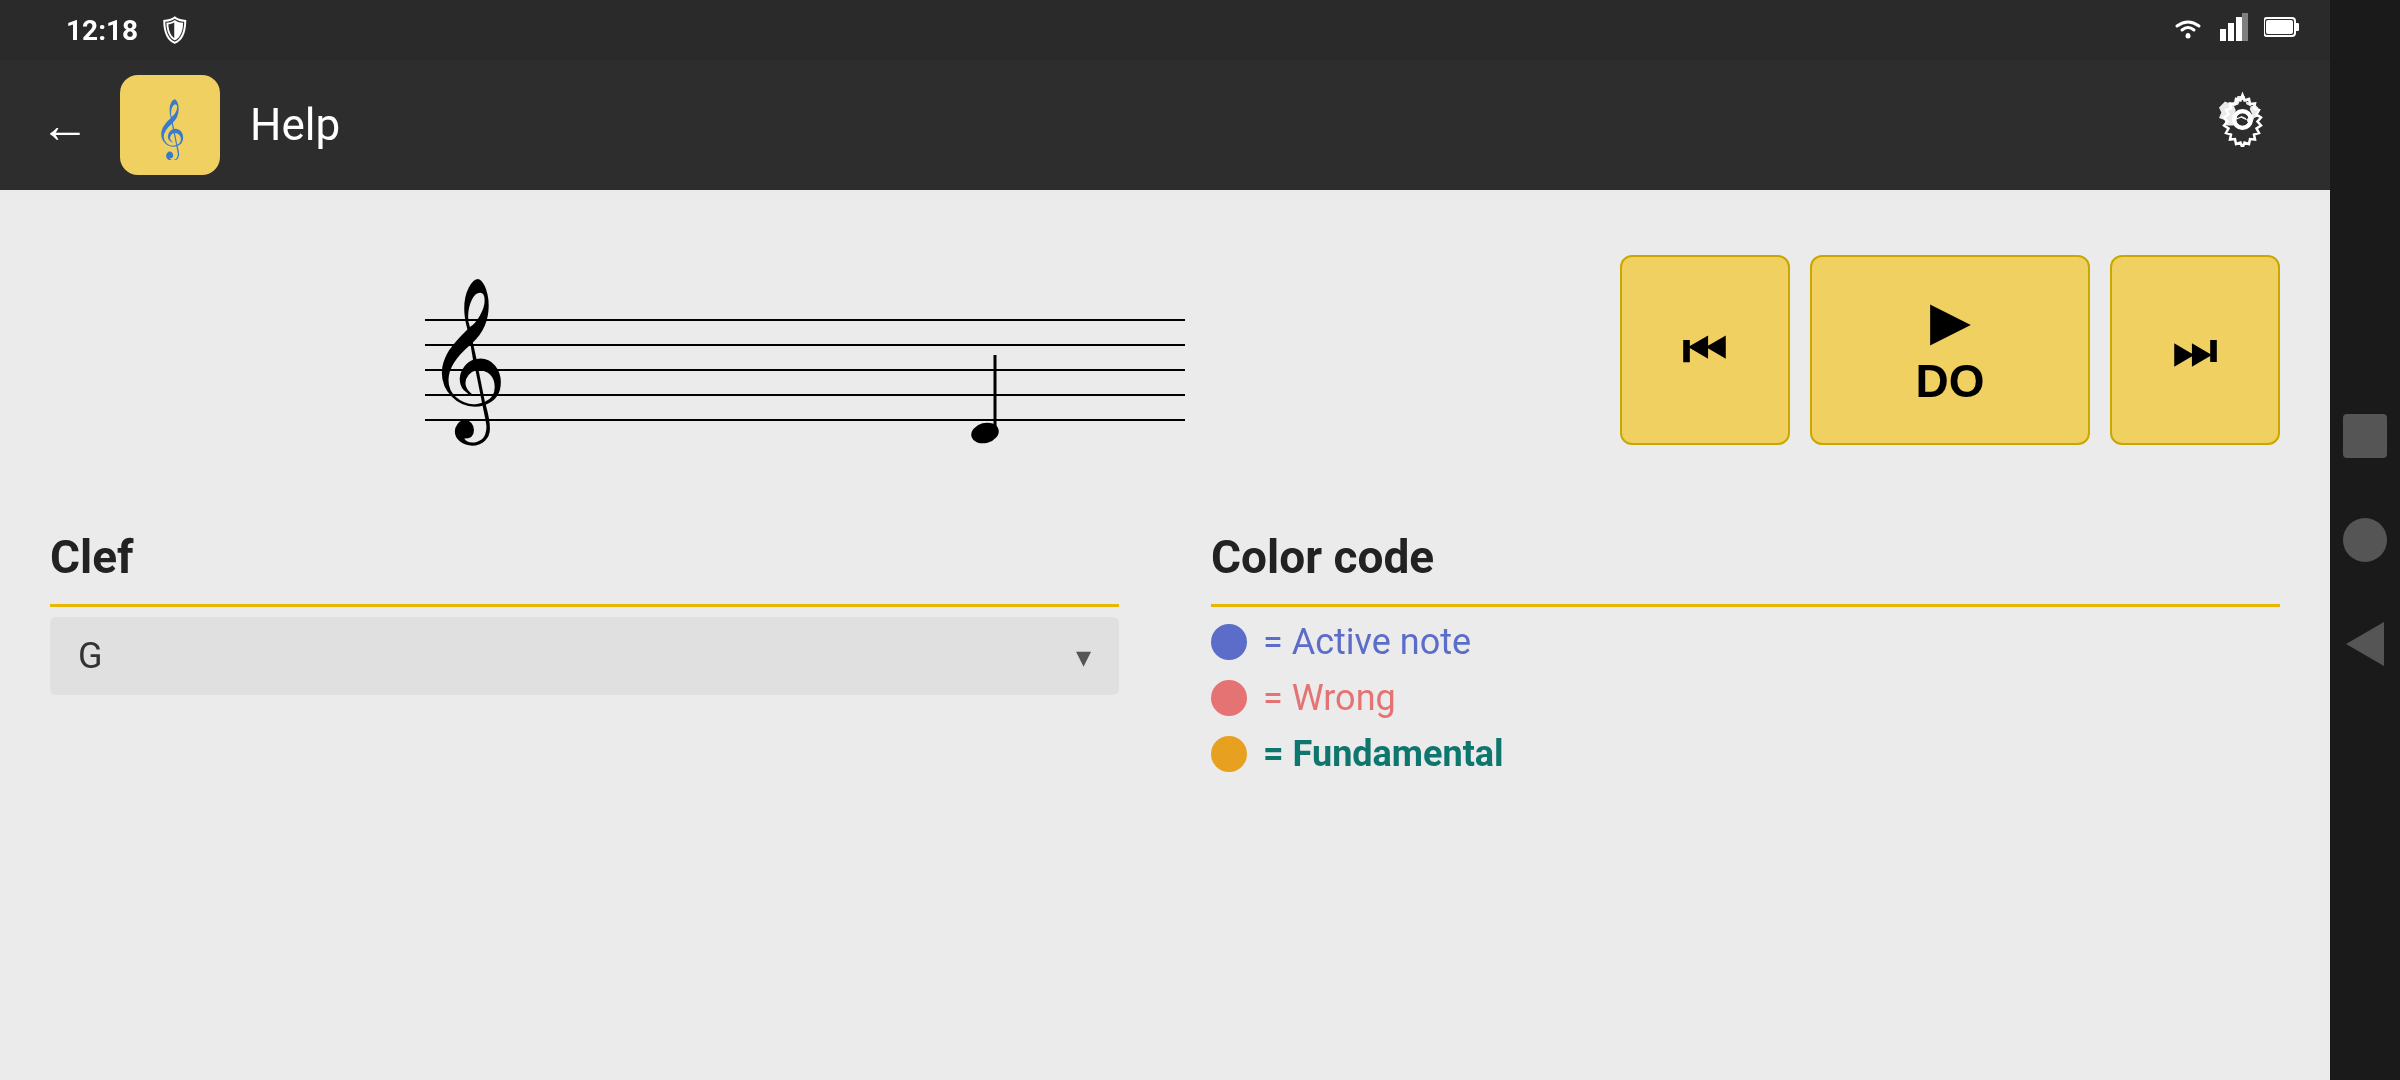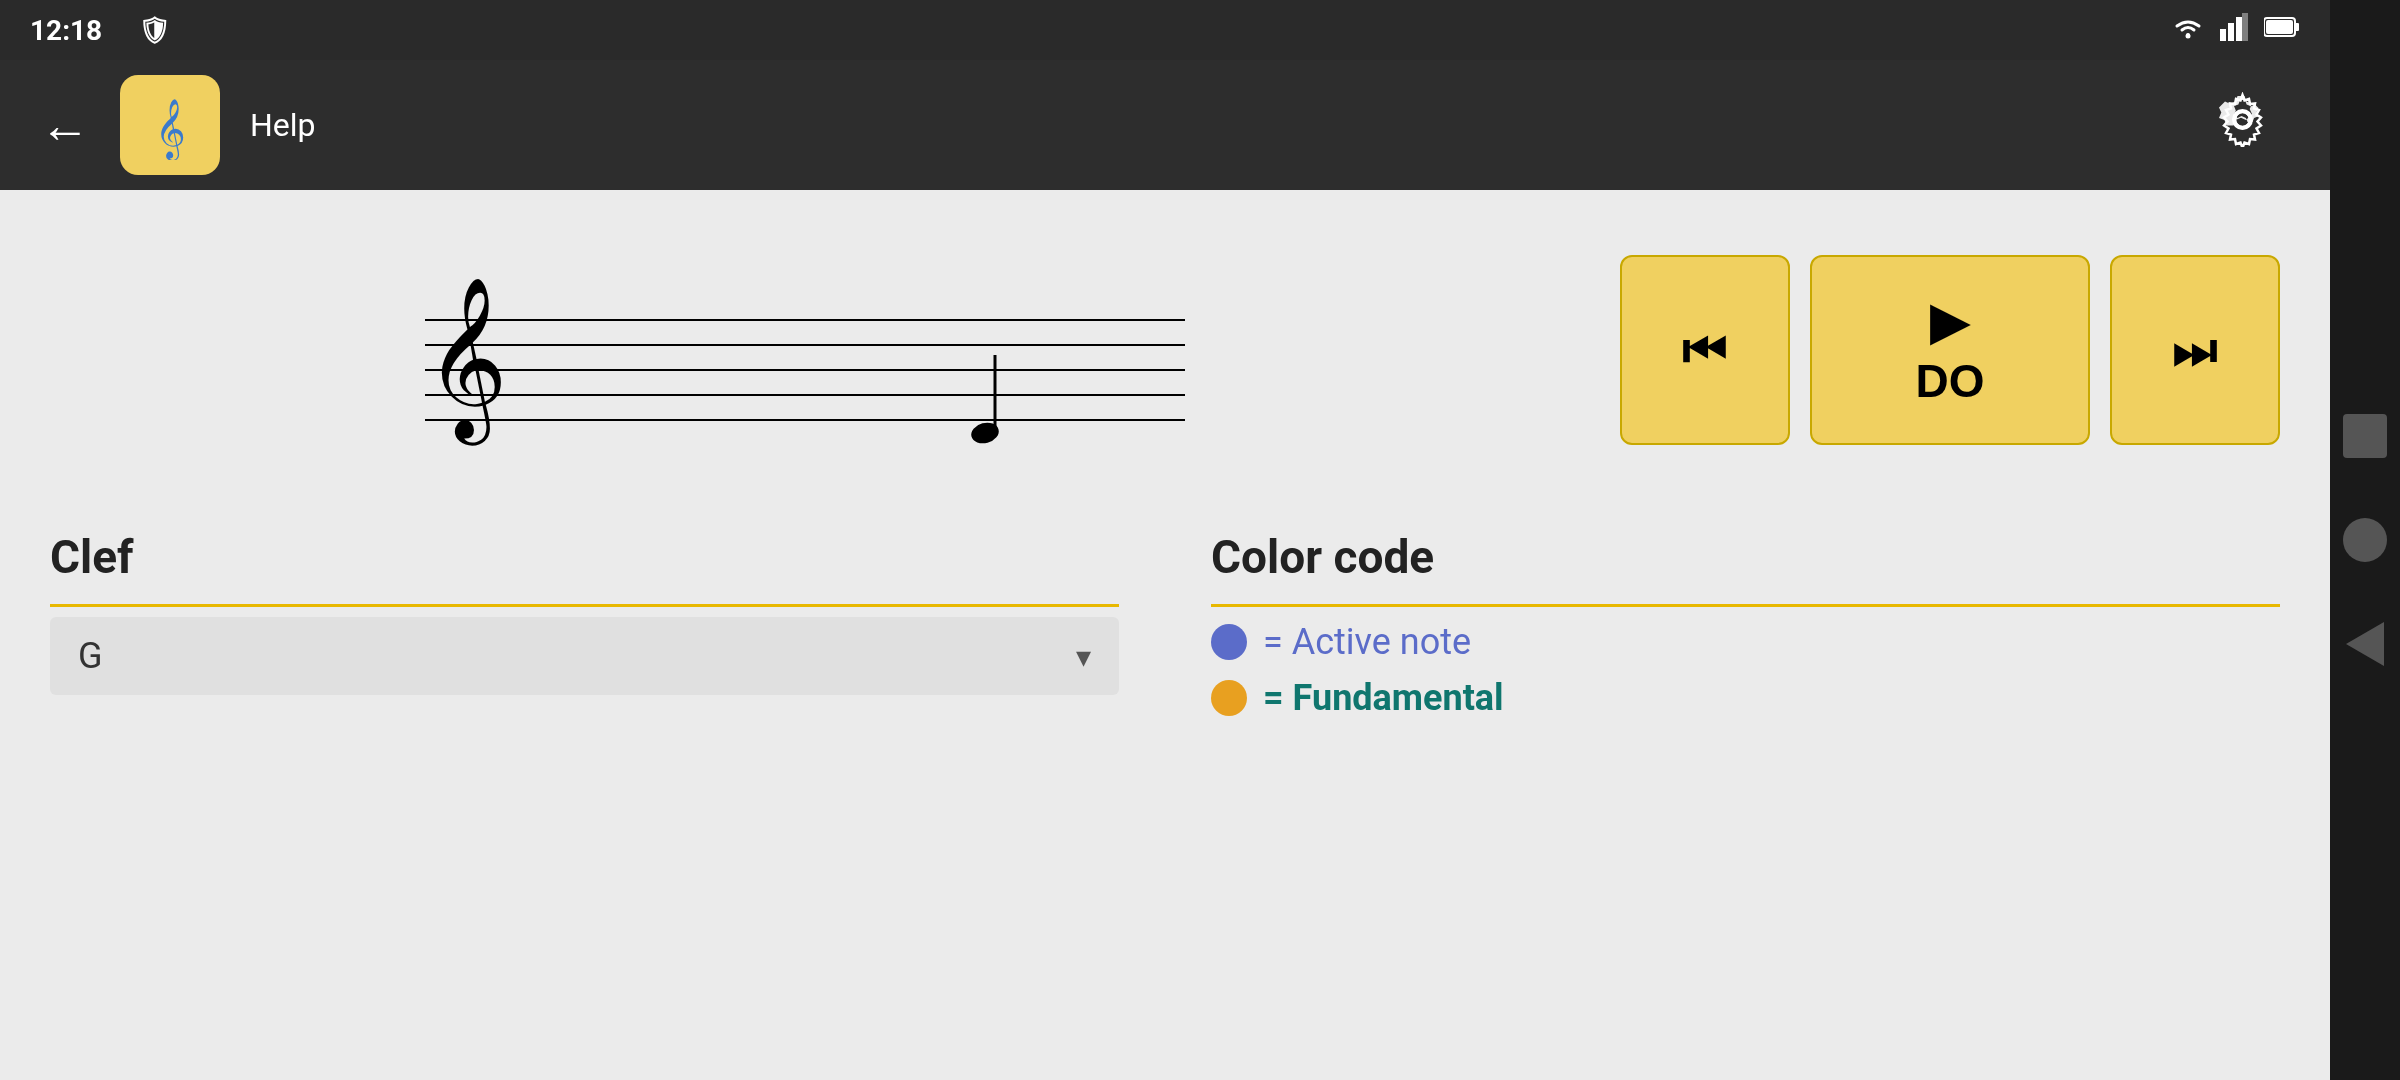--- a/index.html
+++ b/index.html
@@ -30,23 +30,24 @@
       background: #2a2a2a;
       display: flex;
       align-items: center;
       justify-content: space-between;
       padding: 0 30px;
       color: white;
     }
     .status-left {
       display: flex;
       align-items: center;
-      gap: 36px;
+      gap: 20px;
       font-size: 28px;
       font-weight: bold;
+      margin-left: 36px;
     }
     .status-right {
       display: flex;
       align-items: center;
       gap: 16px;
       font-size: 24px;
     }
 
     
     .toolbar {
@@ -71,21 +72,21 @@
       height: 100px;
       background: #f0d060;
       border-radius: 18px;
       display: flex;
       align-items: center;
       justify-content: center;
       font-size: 50px;
     }
     .toolbar-title {
       color: white;
-      font-size: 32px;
+      font-size: 44px;
       font-weight: 400;
       margin-left: 10px;
       flex: 1;
     }
     .settings-btn {
       color: white;
       font-size: 50px;
       background: none;
       border: none;
       cursor: pointer;
@@ -390,20 +391,24 @@
       <div class="color-code-section">
         <h2 class="section-title">Color code</h2>
         <div class="section-divider"></div>
         <div class="color-items" id="color-items-container">
 
         <div class="color-item">
               <div class="color-dot" style="background: rgb(91, 108, 201);"></div>
               <span class="color-item-text" style="color: rgb(91, 108, 201);">= Active note</span>
             </div>
             <div class="color-item">
+              <div class="color-dot" style="background: rgb(229, 115, 115);"></div>
+              <span class="color-item-text" style="color: rgb(229, 115, 115);">= Wrong</span>
+            </div>
+            <div class="color-item">
               <div class="color-dot" style="background: rgb(232, 160, 32);"></div>
               <span class="color-item-text" style="color: #0f766e; font-weight: bold;">= Fundamental</span>
             </div>
           </div>
       </div>
 
     </div>
 
   </div>
 </div>

